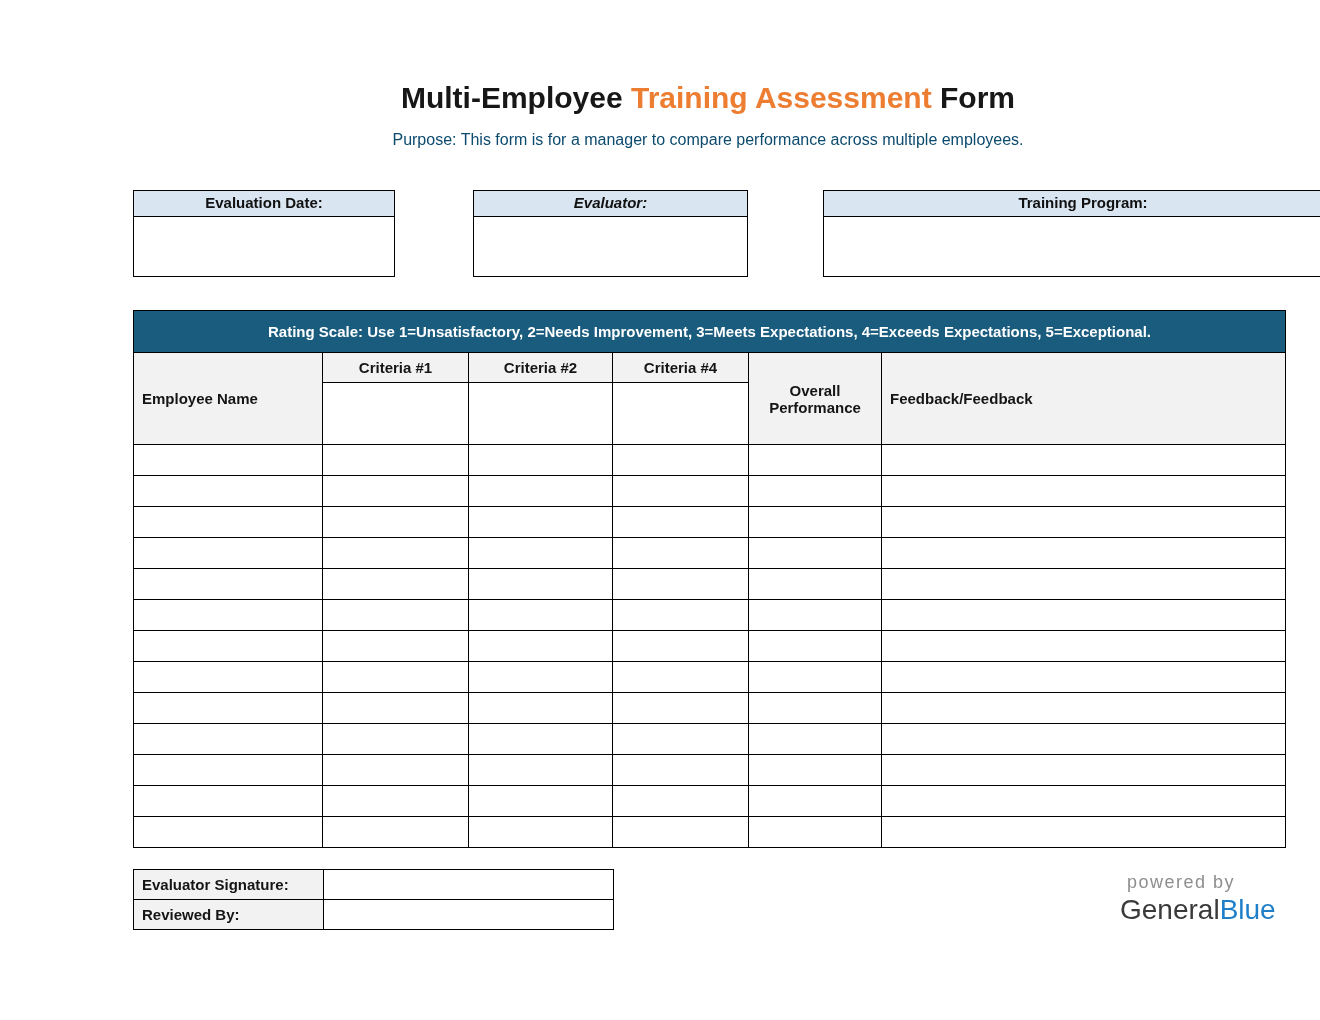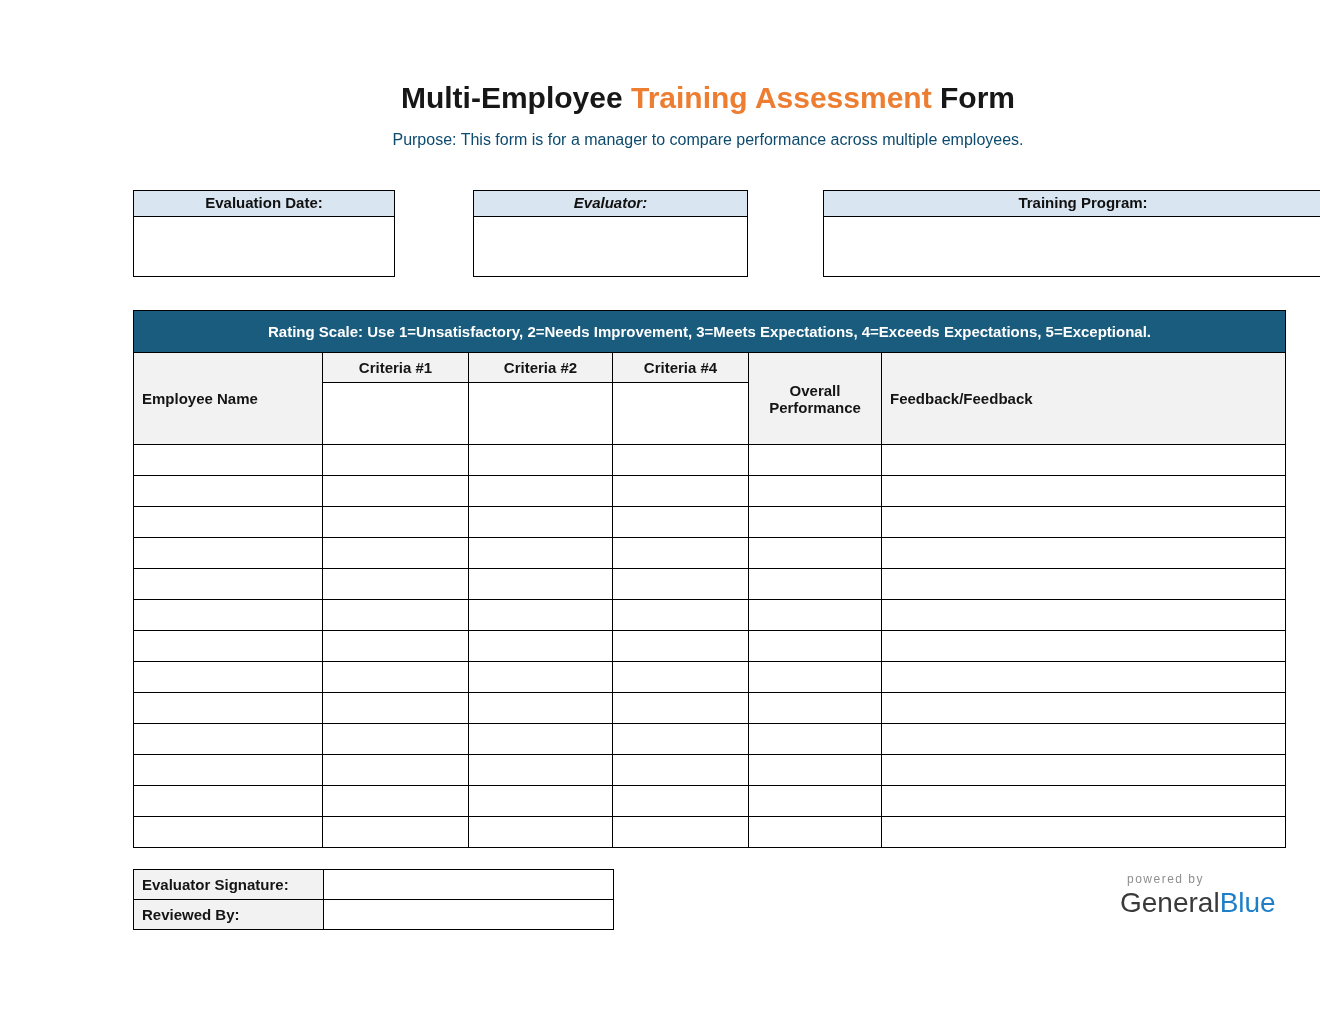--- a/index.html
+++ b/index.html
@@ -82,21 +82,21 @@
     border:1.5px solid var(--border-black);
     height:30px;font-size:15px;padding:0 8px;background:#fff;
   }
   table.sig td.sig-label{
     background:var(--table-header-gray);font-weight:bold;
   }
 
   
   .branding{position:absolute;left:1072px;top:872px;width:170px;}
   .powered{
-    font-size:12px;color:var(--brand-gray);
+    font-size:18px;color:var(--brand-gray);
     letter-spacing:1.5px;padding-left:7px;margin-bottom:2px;
   }
   .brandname{font-size:28px;line-height:30px;font-weight:normal;}
   .brandname .dark{color:#3A3A3A;}
   .brandname .blue{color:var(--brand-blue);}
 </style>
 </head>
 <body>
 
 <div class="page">

